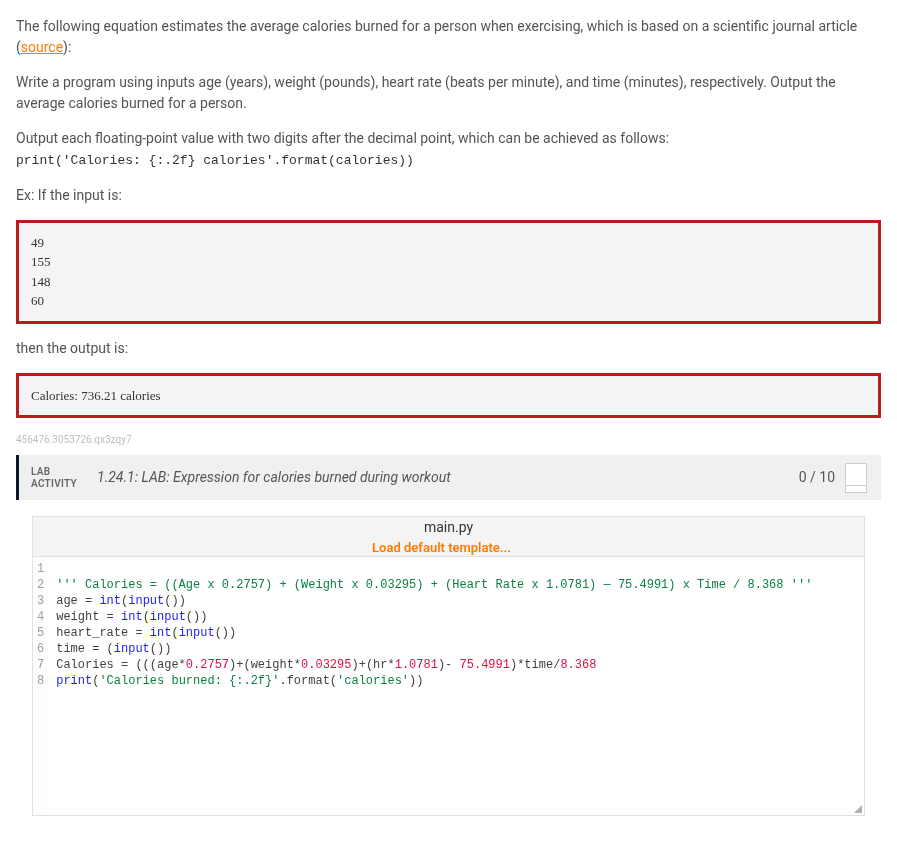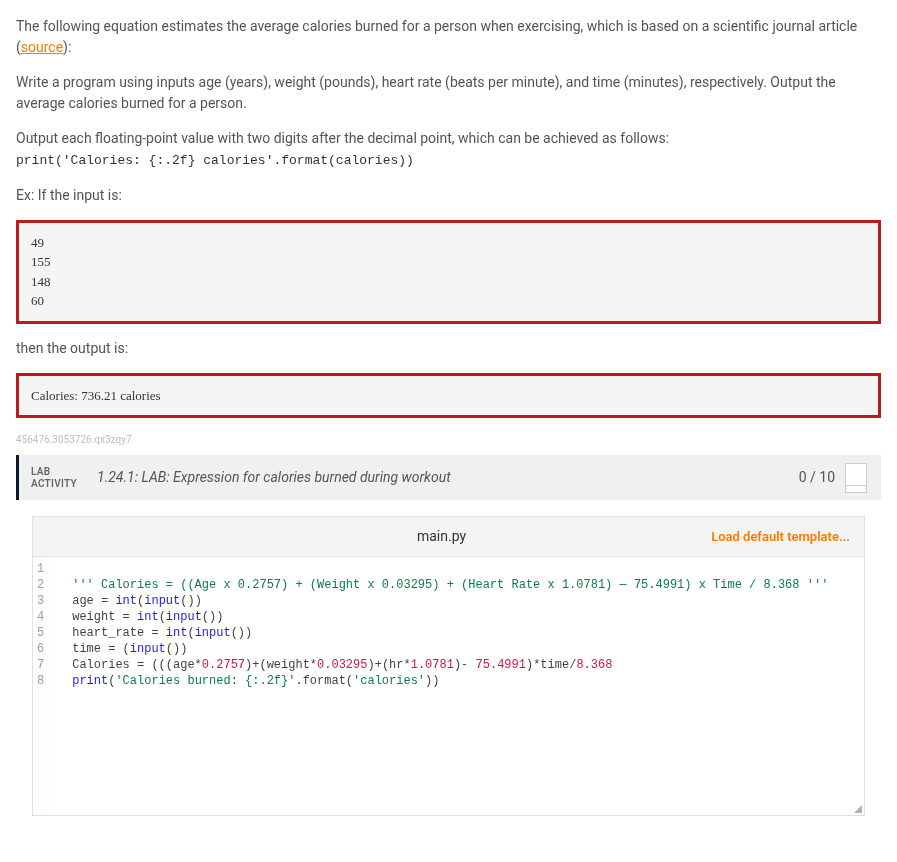--- a/index.html
+++ b/index.html
@@ -92,20 +92,21 @@
       padding: 16px;
       background: #fff;
     }
     .editor-head {
       display: flex;
       align-items: center;
       background: #f4f4f4;
       border: 1px solid #e0e0e0;
       border-bottom: none;
       height: 40px;
+      flex-direction: column;
     }
     .editor-head .spacer {
       flex: 1;
     }
     .editor-head .filename {
       flex: 1;
       text-align: center;
       font-size: 14px;
       color: #333;
     }
@@ -135,21 +136,20 @@
       user-select: none;
       font-size: 12px;
       line-height: 16px;
     }
     .code-lines {
       padding: 4px 6px;
       white-space: pre;
       line-height: 16px;
       flex: 1;
       overflow: auto;
-      margin-left: 16px;
     }
     .s-str { color: #0b8043; }
     .s-kw  { color: #1a1aff; }
     .s-num { color: #d14; }
     .resize-handle {
       position: absolute;
       right: 2px;
       bottom: 2px;
       width: 0;
       height: 0;

